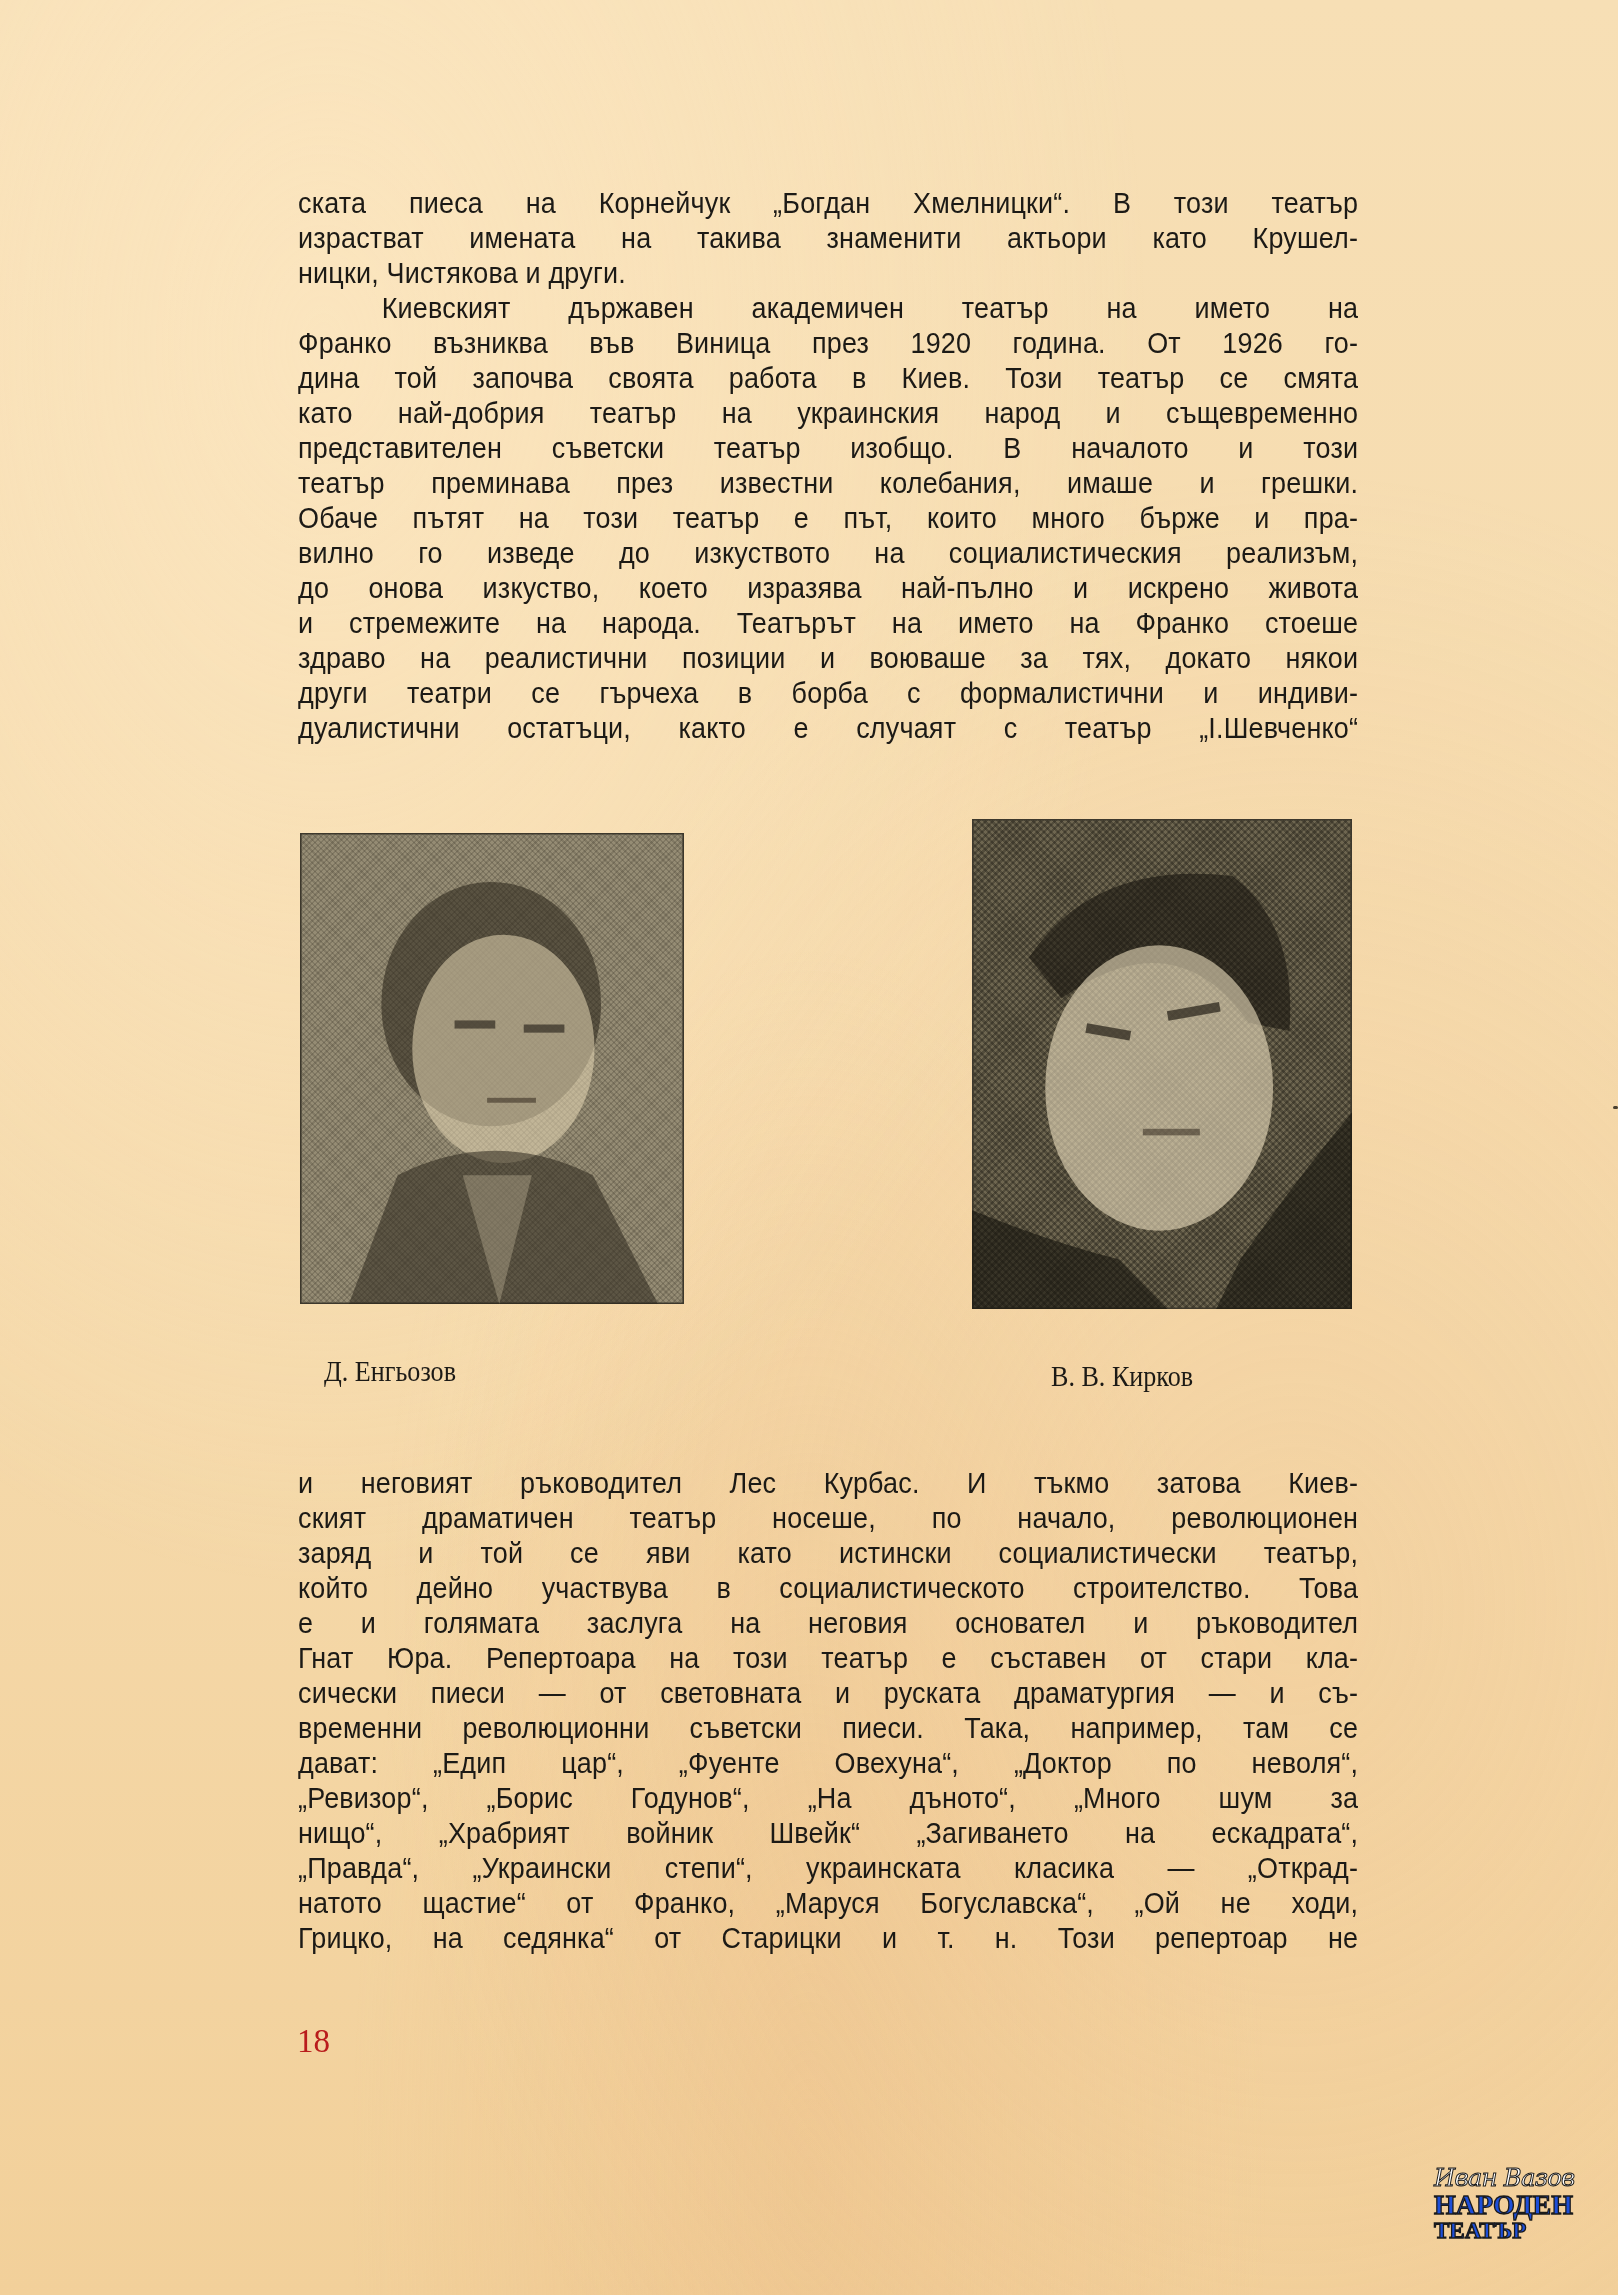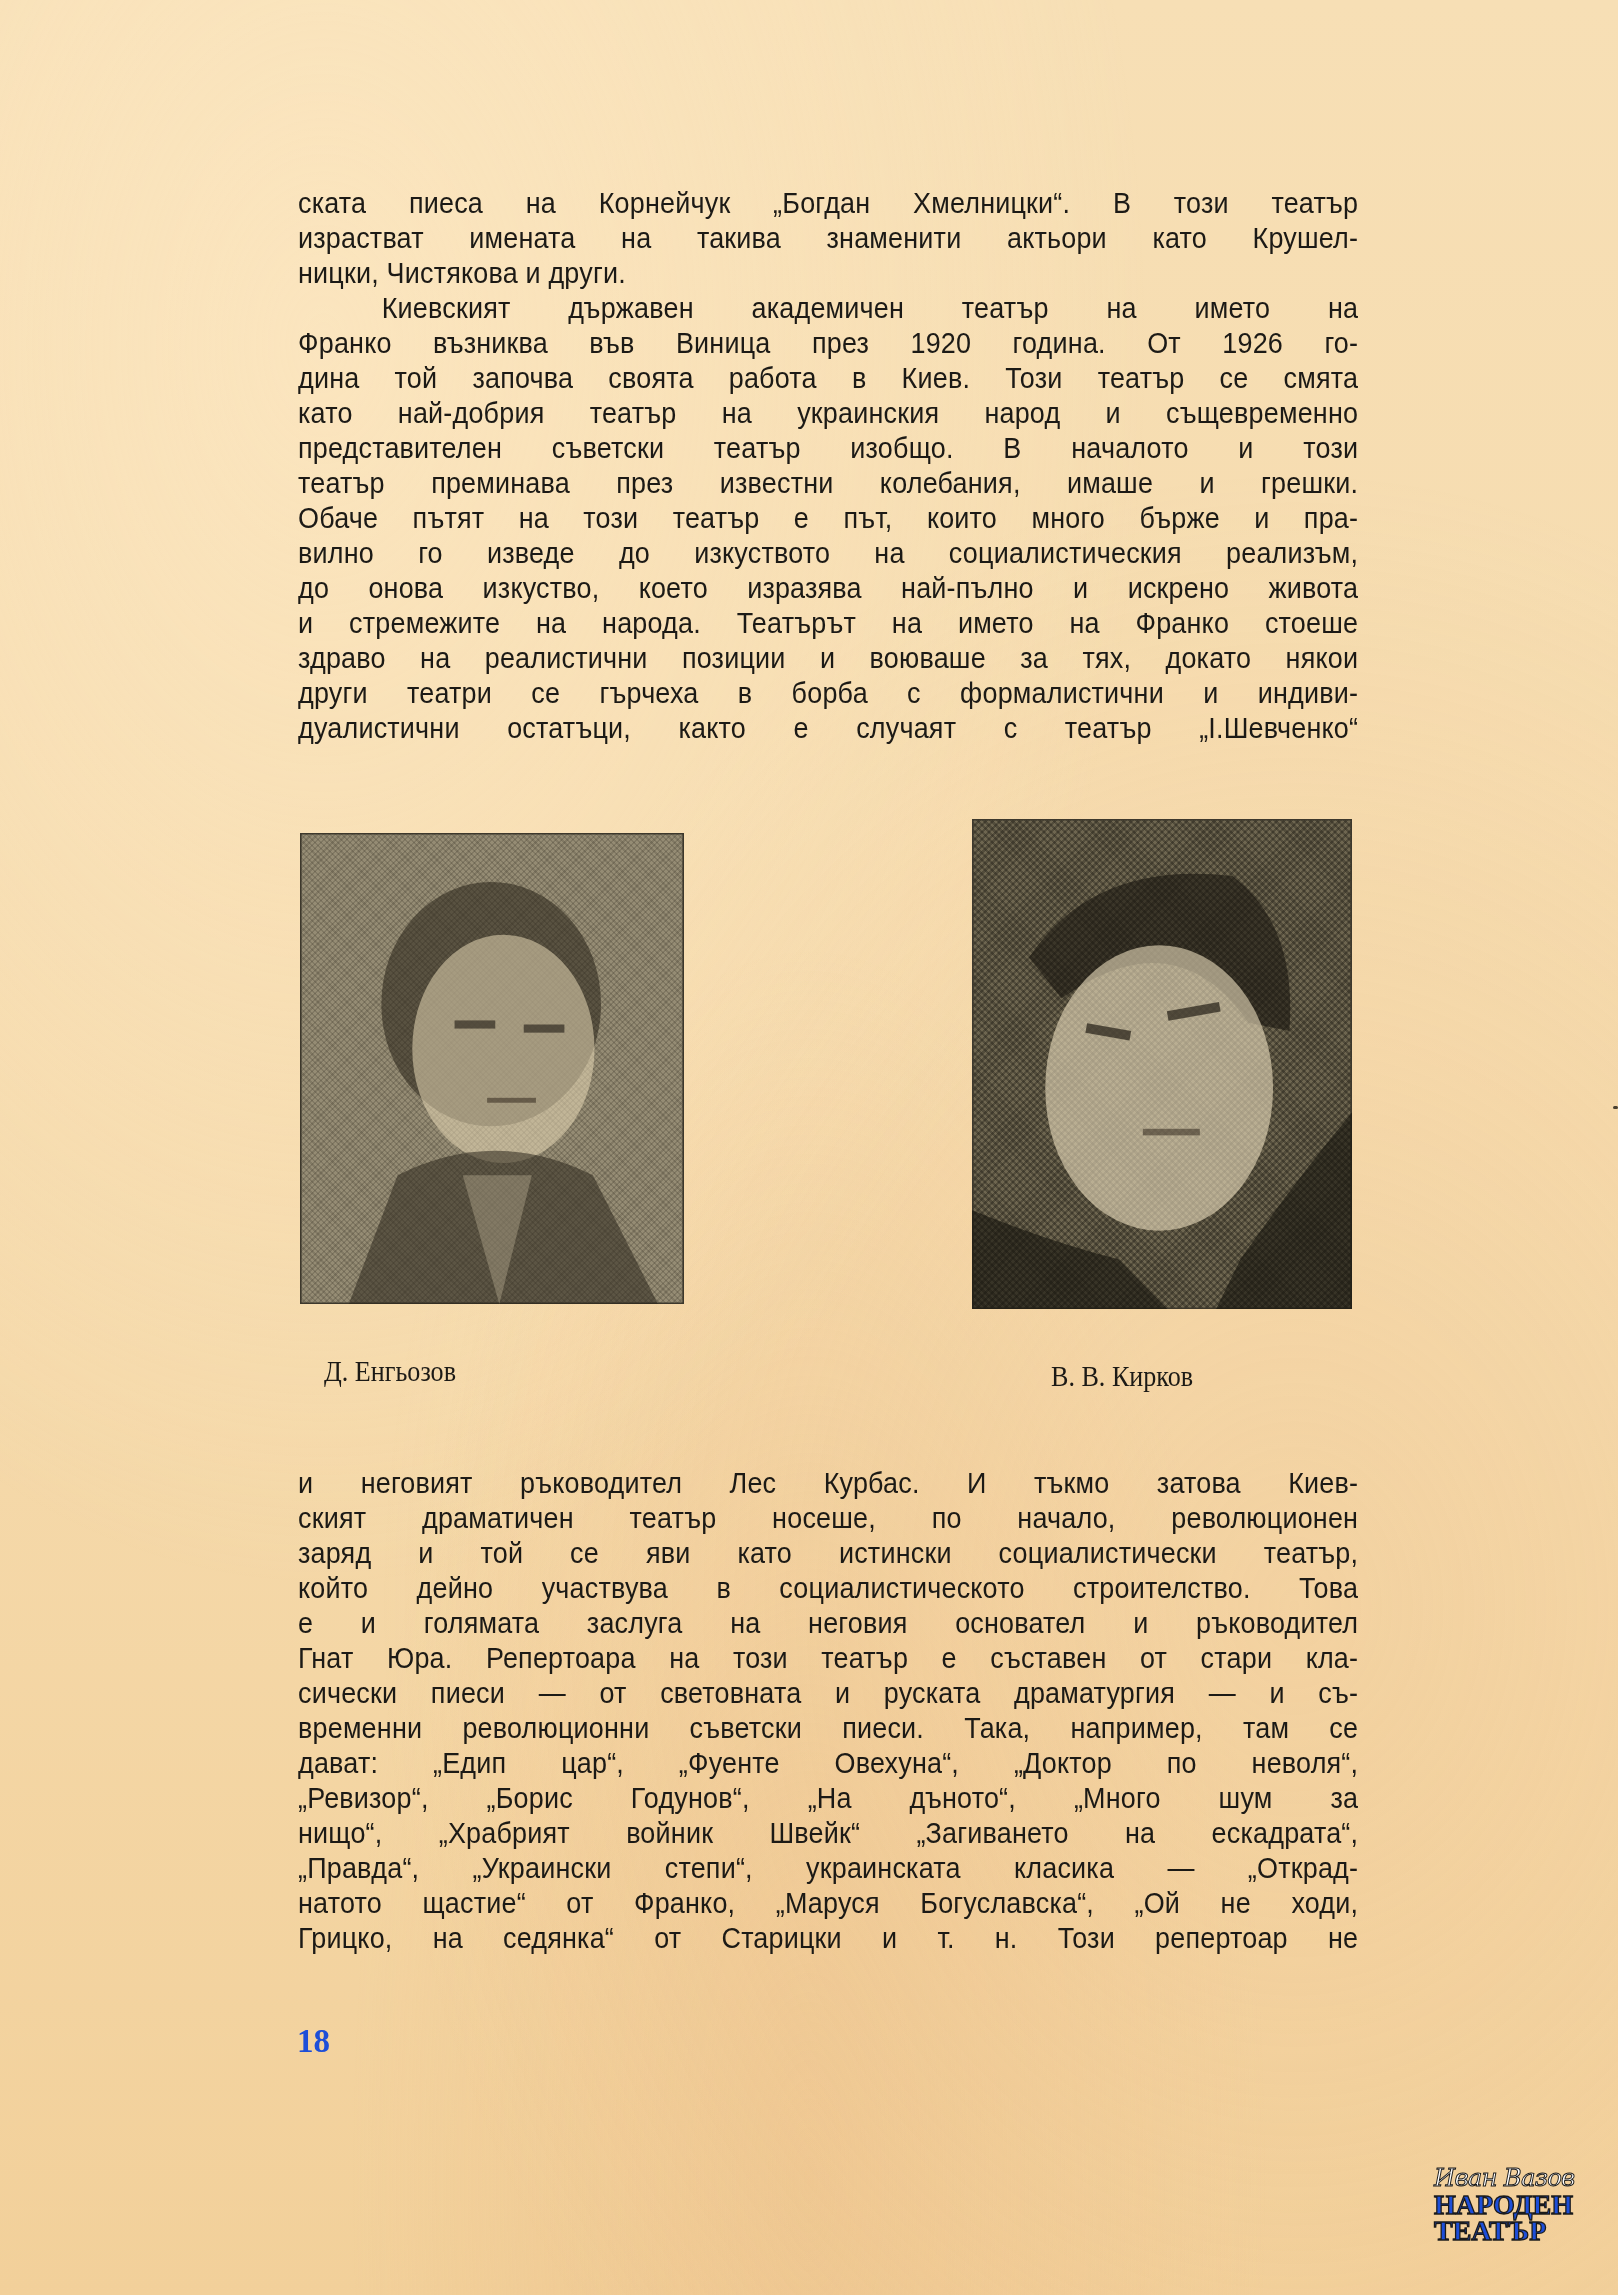--- a/index.html
+++ b/index.html
@@ -79,22 +79,21 @@
     }
     #caption-left { left: 324px; top: 1355px; }
     #caption-right { left: 1051px; top: 1360px; }
 
     #page-number {
       position: absolute;
       left: 297px;
       top: 2023px;
       font-family: "Liberation Serif", "DejaVu Serif", serif;
       font-size: 33px;
-      color: #1d4ed8;
-      font-weight: bold;
+      color: #b91c1c;
     }
 
     #logo {
       position: absolute;
       left: 1434px;
       top: 2163px;
       width: 163px;
       height: 106px;
     }
     #logo .script {
@@ -107,21 +106,21 @@
       letter-spacing: -0.8px;
     }
     #logo .name1, #logo .name2 {
       font-family: "Liberation Serif", "DejaVu Serif", serif;
       font-weight: bold;
       color: #1d4ed8;
       -webkit-text-stroke: 1.3px #1a1a1a;
       line-height: 26px;
     }
     #logo .name1 { font-size: 28px; }
-    #logo .name2 { font-size: 28px; }
+    #logo .name2 { font-size: 23px; }
 
     .edge-mark {
       position: absolute;
       width: 4.9px; height: 3.3px;
       background: #4a4030;
       border-radius: 1.6px;
     }
   </style>
 </head>
 <body>

